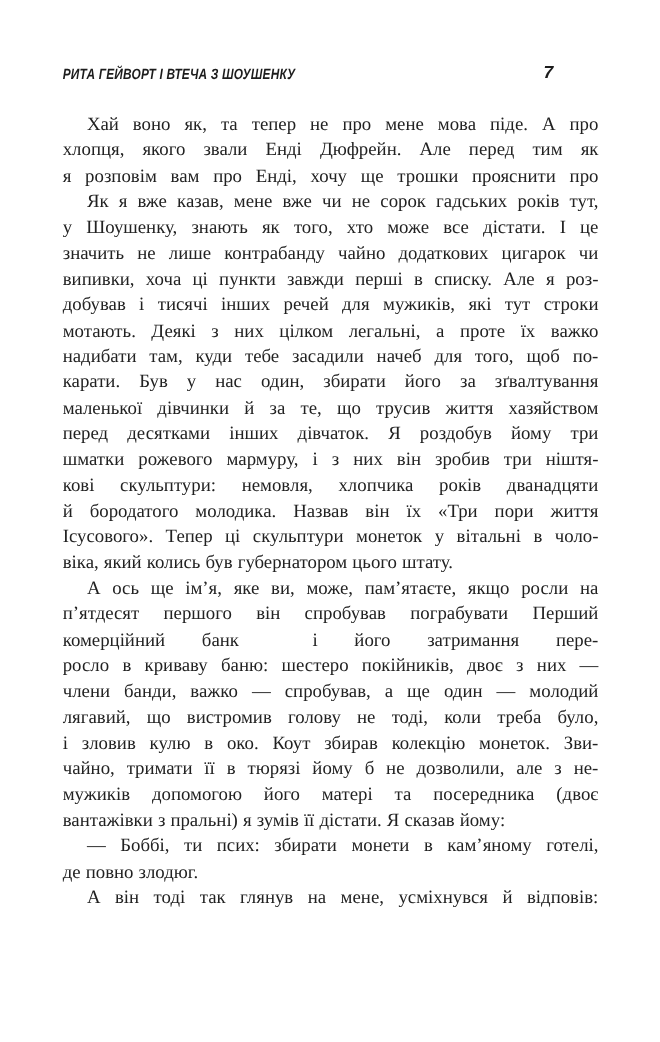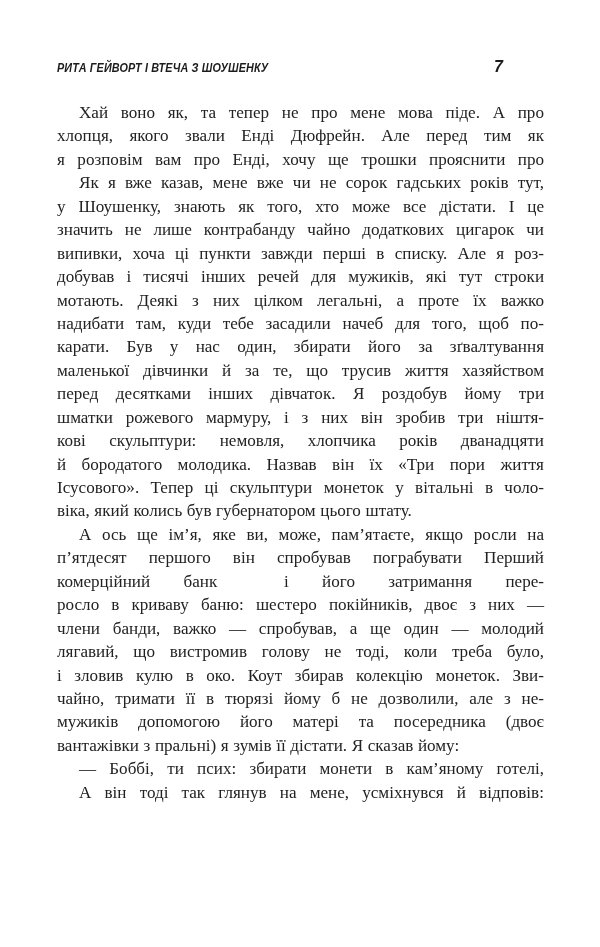--- a/index.html
+++ b/index.html
@@ -651,20 +651,21 @@
           <span class="w">збирати</span>
           <span class="gap"></span>
           <span class="w">монети</span>
           <span class="gap"></span>
           <span class="w">в</span>
           <span class="gap"></span>
           <span class="w">кам’яному</span>
           <span class="gap"></span>
           <span class="w">готелі,</span>
         </span>
+        <span class="ln last"><span class="w">де</span><span class="wordspace">&nbsp;</span><span class="w">повно</span><span class="wordspace">&nbsp;</span><span class="w">злодюг.</span></span>
       </p>
       <p class="para">
         <span class="ln just">
           <span class="indent"></span>
           <span class="w">А</span>
           <span class="gap"></span>
           <span class="w">він</span>
           <span class="gap"></span>
           <span class="w">тоді</span>
           <span class="gap"></span>

